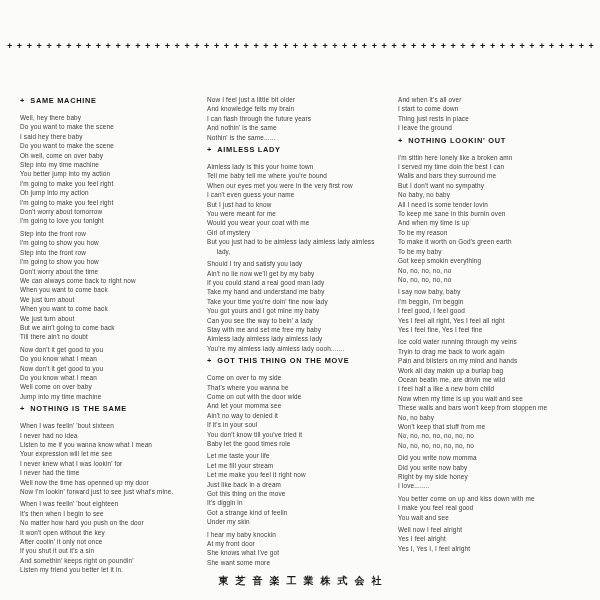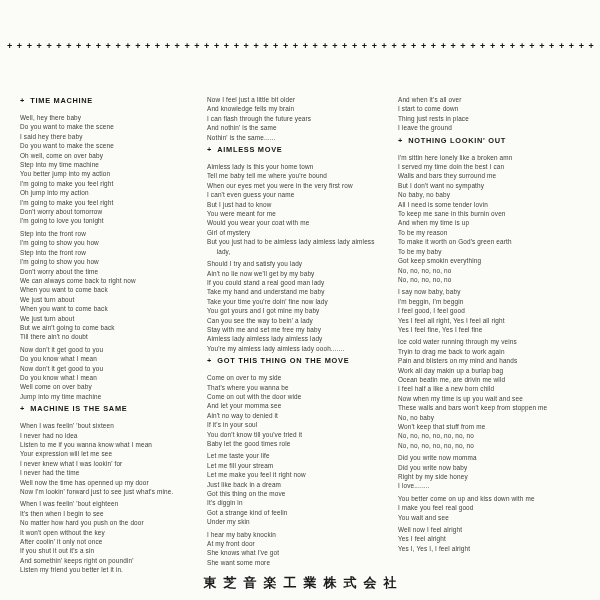--- a/index.html
+++ b/index.html
@@ -30,34 +30,34 @@
   .stanza { margin:0 0 3px 0; }
   .lyric-line {
     font-size:6.4px; line-height:9.4px;
     color:#3c3c3c; letter-spacing:0.15px;
     white-space:pre;
   }
   .publisher {
     position:absolute; top:574px; left:0; width:600px;
     text-align:center;
     font-family:"DejaVu Sans", sans-serif;
-    font-size:13px; font-weight:700;
+    font-size:10px; font-weight:700;
     letter-spacing:7px; text-indent:7px;
     color:#1b1b1b;
   }
 </style>
 </head>
 <body>
 
 <div class="plus-border">++++++++++++++++++++++++++++++++++++++++++++++++++++++++++++</div>
 
 <div class="col col-1">
     <div class="song-heading">
       <span class="plus">+</span>
-      <span>TIME MACHINE</span>
+      <span>SAME MACHINE</span>
     </div>
     <div class="stanza">
       <div class="lyric-line">Well, hey there baby</div>
       <div class="lyric-line">Do you want to make the scene</div>
       <div class="lyric-line">I said hey there baby</div>
       <div class="lyric-line">Do you want to make the scene</div>
       <div class="lyric-line">Oh well, come on over baby</div>
       <div class="lyric-line">Step into my time machine</div>
       <div class="lyric-line">You better jump into my action</div>
       <div class="lyric-line">I'm going to make you feel right</div>
@@ -83,21 +83,21 @@
     <div class="stanza">
       <div class="lyric-line">Now don't it get good to you</div>
       <div class="lyric-line">Do you know what I mean</div>
       <div class="lyric-line">Now don't it get good to you</div>
       <div class="lyric-line">Do you know what I mean</div>
       <div class="lyric-line">Well come on over baby</div>
       <div class="lyric-line">Jump into my time machine</div>
     </div>
     <div class="song-heading">
       <span class="plus">+</span>
-      <span>MACHINE IS THE SAME</span>
+      <span>NOTHING IS THE SAME</span>
     </div>
     <div class="stanza">
       <div class="lyric-line">When I was feelin' 'bout sixteen</div>
       <div class="lyric-line">I never had no idea</div>
       <div class="lyric-line">Listen to me if you wanna know what I mean</div>
       <div class="lyric-line">Your expression will let me see</div>
       <div class="lyric-line">I never knew what I was lookin' for</div>
       <div class="lyric-line">I never had the time</div>
       <div class="lyric-line">Well now the time has openned up my door</div>
       <div class="lyric-line">Now I'm lookin' forward just to see just what's mine.</div>
@@ -116,21 +116,21 @@
 <div class="col col-2">
     <div class="stanza">
       <div class="lyric-line">Now I feel just a little bit older</div>
       <div class="lyric-line">And knowledge fells my brain</div>
       <div class="lyric-line">I can flash through the future years</div>
       <div class="lyric-line">And nothin' is the same</div>
       <div class="lyric-line">Nothin' is the same......</div>
     </div>
     <div class="song-heading">
       <span class="plus">+</span>
-      <span>AIMLESS MOVE</span>
+      <span>AIMLESS LADY</span>
     </div>
     <div class="stanza">
       <div class="lyric-line">Aimless lady is this your home town</div>
       <div class="lyric-line">Tell me baby tell me where you're bound</div>
       <div class="lyric-line">When our eyes met you were in the very first row</div>
       <div class="lyric-line">I can't even guess your name</div>
       <div class="lyric-line">But I just had to know</div>
       <div class="lyric-line">You were meant for me</div>
       <div class="lyric-line">Would you wear your coat with me</div>
       <div class="lyric-line">Girl of mystery</div>

